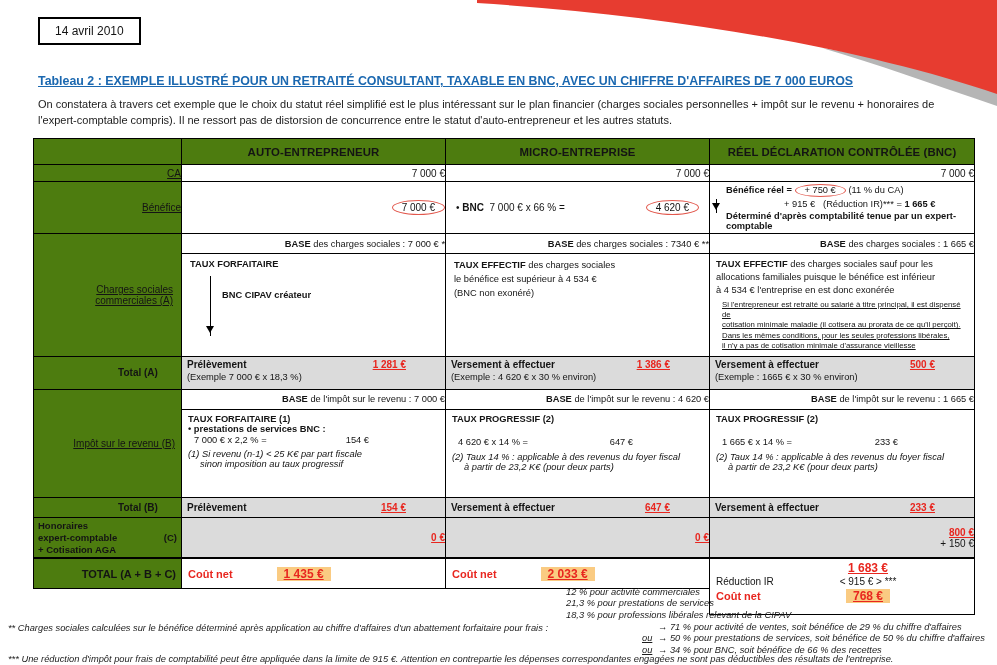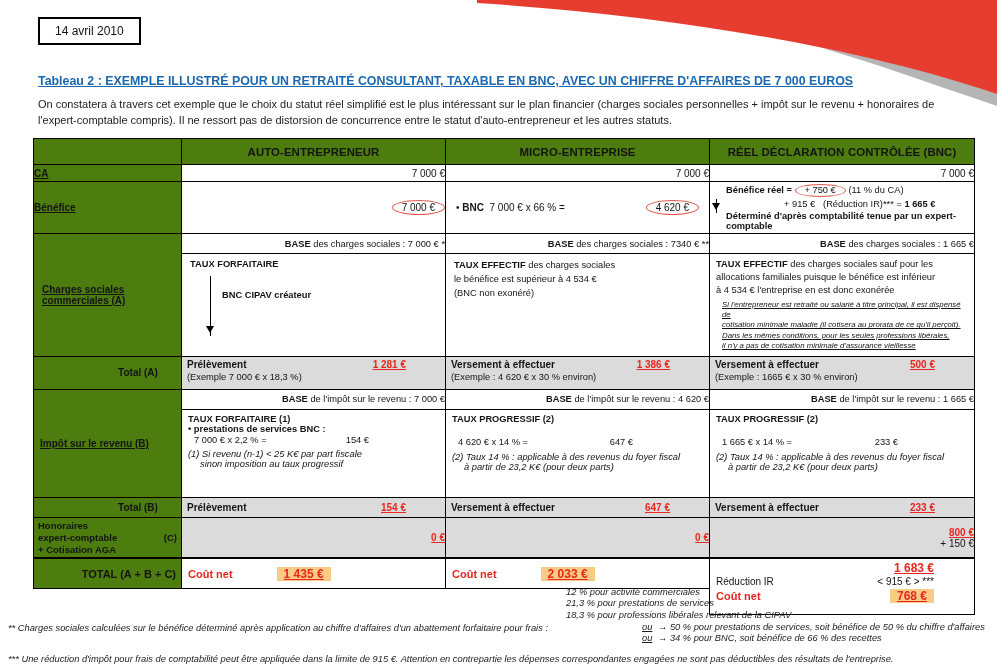--- a/index.html
+++ b/index.html
@@ -17,41 +17,41 @@
   .title{position:absolute;left:38px;top:74px;font-size:12.4px;font-weight:bold;color:#1b68b0;
          text-decoration:underline;white-space:nowrap}
   .intro{position:absolute;left:38px;top:97px;width:936px;font-size:11px;line-height:1.45;color:#1c1c1c}
   
   table.tbl{position:absolute;left:33px;top:138px;width:941px;border-collapse:collapse;table-layout:fixed;font-size:10px}
   .tbl td{border:1px solid #000;padding:0;box-sizing:border-box;vertical-align:middle;overflow:hidden}
   .tan{background:#4d7c0f}.gray{background:#dbdbdb}
   .b{font-weight:bold}.i{font-style:italic}.u{text-decoration:underline}.red{color:#e8261f}
   .c{text-align:right}.vt{vertical-align:top!important}
   .hdr{font-size:11.4px;font-weight:bold;text-align:center;letter-spacing:.1px}
-  .lbl{text-align:left;font-weight:bold;text-decoration:underline;font-size:10px}
+  .lbl{text-align:right;font-weight:normal;text-decoration:underline;font-size:10px}
   .circle{display:inline-block;border:1.5px solid #e2574c;border-radius:50%;padding:0 9px;line-height:13px}
   .hl{background:#facb82;padding:0 7px}
   .small{font-size:9.3px}
-  .noteblk{font-size:7.8px;font-style:italic;line-height:1.34;margin:2px 0 0 6px}
+  .noteblk{font-size:7.8px;line-height:1.34;margin:2px 0 0 6px}
   .noteblk div{text-decoration:underline}
   .frm{display:flex;padding:1px 6px}
   .frm .v{margin-left:auto;margin-right:64px}
   .totline{display:flex;align-items:flex-end;padding:2px 5px}
   .totline .v{margin-left:auto;margin-right:34px}
   .exline{font-size:9.3px;padding:0 5px 2px}
   .subbox{position:absolute;top:0;bottom:0;right:0;width:86px;border-left:1px solid #000;
           display:flex;align-items:center;justify-content:center;font-weight:bold;font-size:10px}
   .relcell{position:relative;height:100%}
   .varrow{position:absolute;width:0;border-left:1.5px solid #000}
   .varrow:after{content:'';position:absolute;bottom:-1px;left:-5px;border:4px solid transparent;border-top:7px solid #000}
   .cnline{display:flex;align-items:center;height:100%;padding:0 6px}
   .cn-val{font-size:12px;margin-left:44px}
   .t3line{display:flex;align-items:center;padding:0 6px}
   .t3line .lab{width:86px}
-  .t3line .val{flex:1;text-align:right;padding-right:34px}
+  .t3line .val{flex:1;text-align:center;padding-right:34px}
   .nb{border:none!important;background:#fff}
   .fn{position:absolute;font-size:9.3px;font-style:italic;color:#1c1c1c}
   .fnitems div{line-height:11.4px}
   .ouline{display:flex}
   .ou{text-decoration:underline;width:16px;display:inline-block}
 </style>
 </head>
 <body>
 
 <div class="page">
@@ -314,20 +314,24 @@
   </table>
 
   <div class="fn fnitems" style="left:566px;top:587px">
     <div>12 % pour activité commerciales</div>
     <div>21,3 % pour prestations de services</div>
     <div>18,3 % pour professions libérales relevant de la CIPAV</div>
   </div>
   <div class="fn" style="left:8px;top:623px;width:630px">** Charges sociales calculées sur le bénéfice déterminé après application au chiffre d'affaires d'un abattement forfaitaire pour frais :</div>
   <div class="fn fnitems" style="left:642px;top:622px">
     <div class="ouline">
+        <span class="ou"></span>
+        <span>→ 71 % pour activité de ventes, soit bénéfice de 29 % du chiffre d'affaires</span>
+      </div>
+    <div class="ouline">
         <span class="ou">ou</span>
         <span>→ 50 % pour prestations de services, soit bénéfice de 50 % du chiffre d'affaires</span>
       </div>
     <div class="ouline">
         <span class="ou">ou</span>
         <span>→ 34 % pour BNC, soit bénéfice de 66 % des recettes</span>
       </div>
   </div>
   <div class="fn" style="left:8px;top:654px;width:985px;white-space:nowrap">*** Une réduction d'impôt pour frais de comptabilité peut être appliquée dans la limite de 915 €. Attention en contrepartie les dépenses correspondantes engagées ne sont pas déductibles des résultats de l'entreprise.</div>
 

